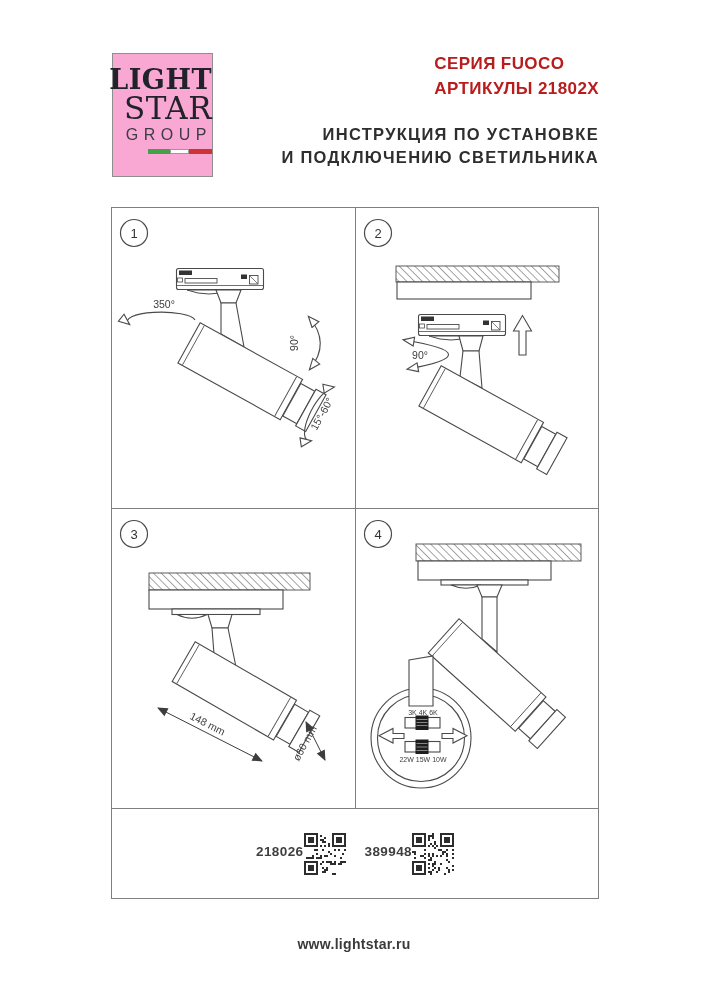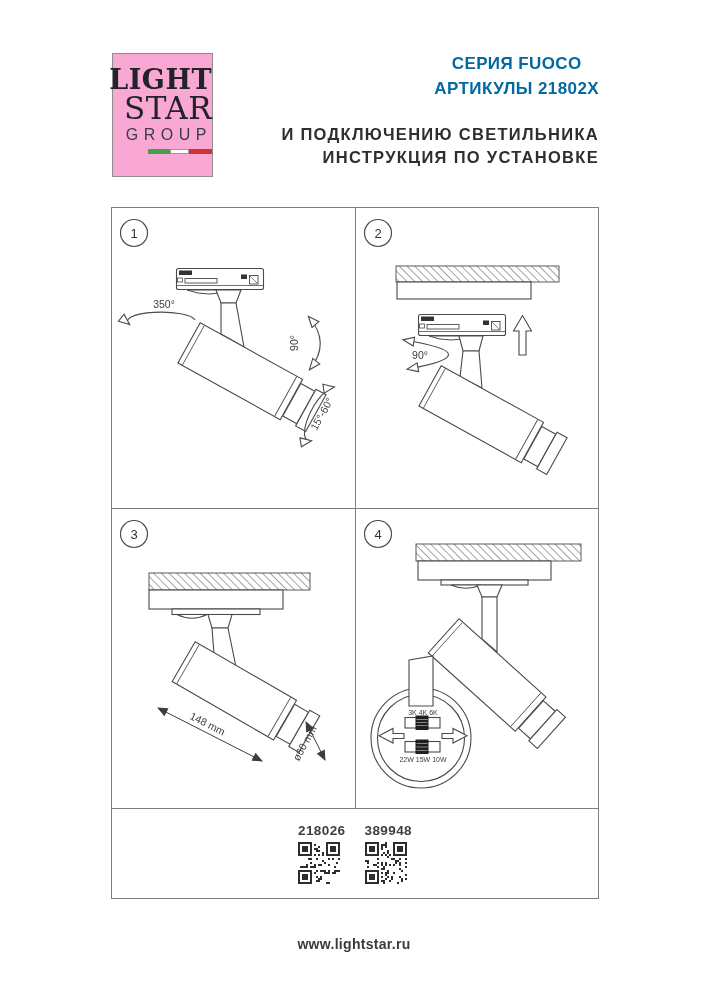--- a/index.html
+++ b/index.html
@@ -11,43 +11,43 @@
             padding-top:13px;box-sizing:content-box;background:#f9a8d4;}
   .logo-light{font-family:"DejaVu Serif",serif;font-weight:bold;font-size:27px;line-height:26px;
               color:#22222a;letter-spacing:.5px;}
   .logo-star{font-family:"DejaVu Serif",serif;font-weight:normal;font-size:31px;line-height:30px;
              color:#22222a;letter-spacing:.5px;}
   .logo-group{font-size:16px;letter-spacing:5.5px;padding-left:5px;color:#3c3c44;margin-top:3px;}
   .flag{margin-top:5px;width:64px;height:5px;display:flex;}
   .flag-green{width:22px;background:#44a04a;}
   .flag-white{width:19px;background:#fff;border:1px solid #9a9a9a;box-sizing:border-box;}
   .flag-red{width:23px;background:#cf3434;}
-  .title-top{position:absolute;right:109px;top:51px;text-align:center;font-weight:bold;
-             font-size:17px;line-height:25px;color:#0369a1;letter-spacing:.4px;}
+  .title-top{position:absolute;right:109px;top:51px;text-align:left;font-weight:bold;
+             font-size:17px;line-height:25px;color:#b91c1c;letter-spacing:.4px;}
   .title-instr{position:absolute;right:109px;top:123px;text-align:right;font-weight:bold;
                font-size:16.5px;line-height:23px;color:#2e2e2e;letter-spacing:1.3px;}
   
   .grid{position:absolute;left:111px;top:207px;width:486px;height:690px;
         border:1.5px solid #7f7f7f;background:#fff;}
   .v-div{position:absolute;left:243px;top:0;height:600px;width:0;border-left:1.5px solid #7f7f7f;}
   .h-div1{position:absolute;left:0;top:300px;width:100%;height:0;border-top:1.5px solid #7f7f7f;}
   .h-div2{position:absolute;left:0;top:600px;width:100%;height:0;border-top:1.5px solid #7f7f7f;}
   .panel{position:absolute;}
   
   .ln{fill:#fff;stroke:#4a4a4a;stroke-width:1.1;}
   .arc{fill:none;stroke:#4a4a4a;stroke-width:1.1;}
   .dim{stroke:#3d3d3d;stroke-width:1;}
   .badge{fill:#fff;stroke:#4a4a4a;stroke-width:1.2;}
   .t-badge{font:13px "Liberation Sans",sans-serif;fill:#333;text-anchor:middle;}
   .t-lbl{font:10.5px "Liberation Sans",sans-serif;fill:#3d3d3d;text-anchor:middle;}
   .t-sw{font:7px "Liberation Sans",sans-serif;fill:#3d3d3d;text-anchor:middle;}
   
   .articles{position:absolute;left:0;top:601px;width:100%;height:89px;display:flex;
             justify-content:center;align-items:center;gap:19px;}
-  .article{display:flex;flex-direction:column;}
+  .article{display:flex;align-items:center;}
   .article-code{font-weight:bold;font-size:13.5px;color:#3f3f3f;margin-bottom:4px;letter-spacing:.4px;}
   .qr{width:42px;height:42px;}
   .website{position:absolute;left:0;top:936px;width:100%;text-align:center;font-weight:bold;
            font-size:14px;color:#3a3a3a;letter-spacing:.3px;}
 </style>
 </head>
 <body>
 
 <svg width="0" height="0" style="position:absolute" aria-hidden="true">
   <defs>
@@ -92,22 +92,22 @@
       <div class="flag-white"></div>
       <div class="flag-red"></div>
     </div>
   </div>
 
   <div class="title-top">
     <div>СЕРИЯ FUOCO</div>
     <div>АРТИКУЛЫ 21802X</div>
   </div>
   <div class="title-instr">
+    <div>ИНСТРУКЦИЯ ПО УСТАНОВКЕ</div>
     <div>И ПОДКЛЮЧЕНИЮ СВЕТИЛЬНИКА</div>
-    <div>ИНСТРУКЦИЯ ПО УСТАНОВКЕ</div>
   </div>
 
   <div class="grid">
     <div class="v-div"></div>
     <div class="h-div1"></div>
     <div class="h-div2"></div>
 
     <svg class="panel" style="left:0;top:0" width="243" height="300" viewBox="0 0 243 300">
       <g>
         <circle class="badge" cx="22" cy="25" r="13.5"></circle>

